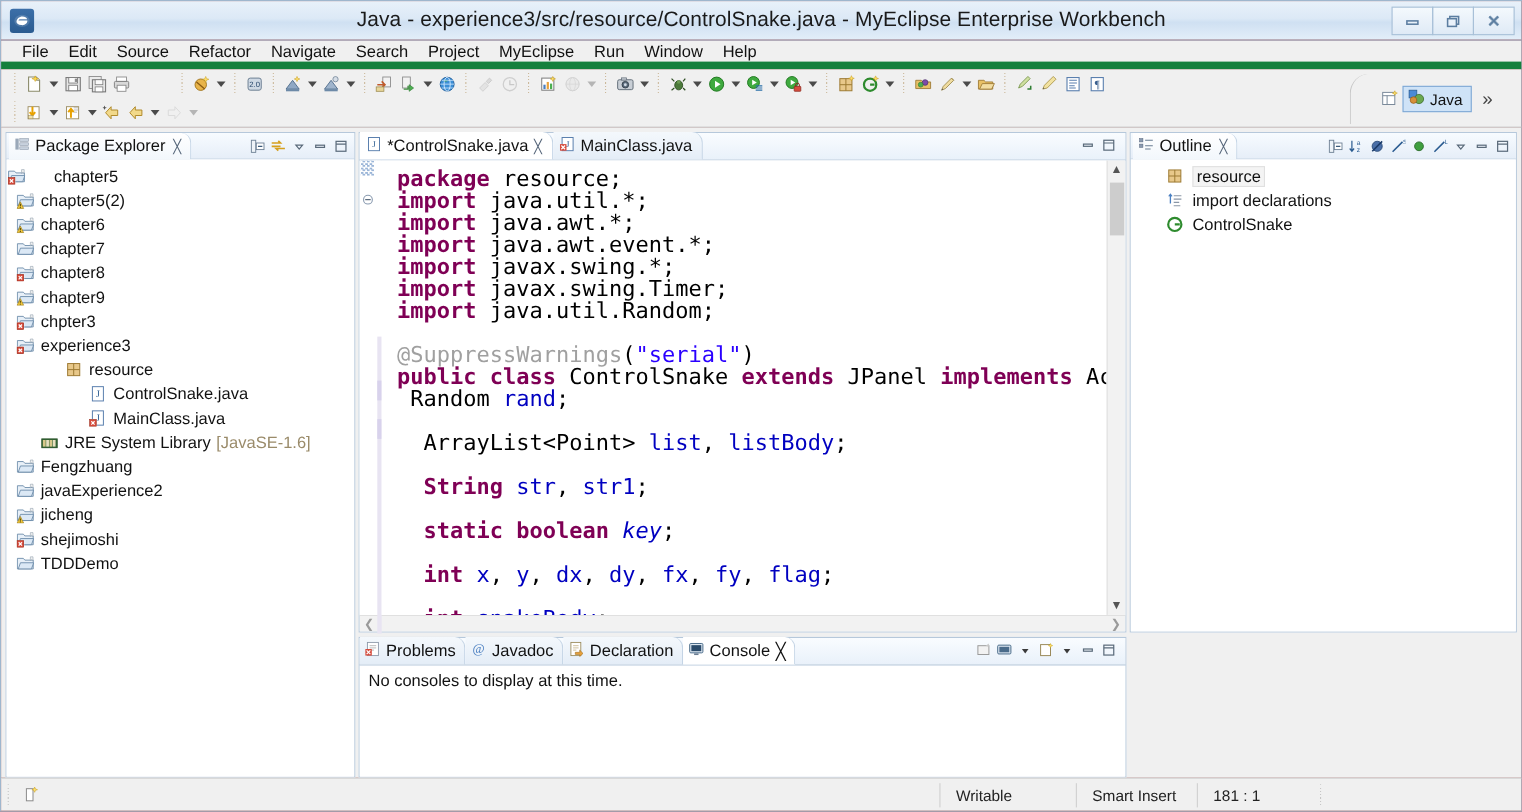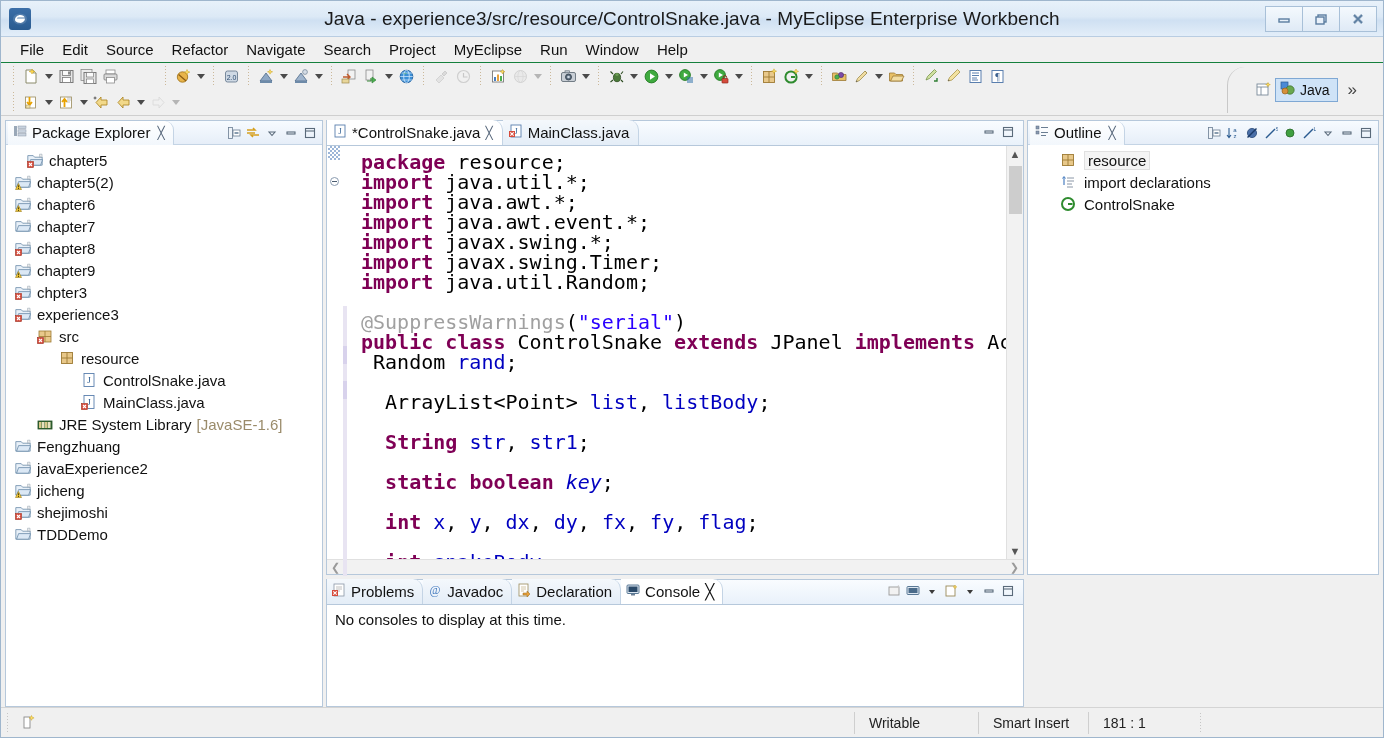--- a/index.html
+++ b/index.html
@@ -48,23 +48,23 @@
     width: 38px; height: 26px;
     border: 1px solid #a8c0d8;
     background: linear-gradient(to bottom,#f4f9fd,#dfeaf6);
     display: flex; align-items: center; justify-content: center;
     margin-left: -1px;
   }
   .win-btn svg { display:block; }
 
   
   .menubar {
-    height: 26px; display: flex; align-items: center;
+    height: 26px; display: flex; 
     background: #f0f0f0; padding-left: 10px;
-    border-bottom: 1px solid #15803d;
+    border-bottom: 7px solid #15803d;
     flex: none;
   }
   .menu-item {
     font-size: 15px; color: #111; padding: 2px 9px; cursor: default;
     white-space: nowrap;
   }
 
   
   .toolbar-wrap {
     background: #f0f0f0;
@@ -702,21 +702,21 @@
             <div class="htool">
               <svg width="14" height="14" viewBox="0 0 14 14">
                   <rect x="2.5" y="2.5" width="9" height="9" fill="none" stroke="#5a6a7a" stroke-width="1.1"></rect>
                   <path d="M2.5 5h9" stroke="#5a6a7a" stroke-width="1.1"></path>
                 </svg>
             </div>
           </div>
         </div>
         <div class="part-body">
           <div class="tree" id="pe-tree">
-              <div class="trow" style="padding-left: 20px;">
+              <div class="trow" style="padding-left: 0; gap: 20px;">
                 <span class="ic">
                   <svg width="16" height="16" viewBox="0 0 16 16">
                     <path d="M0.8 13.2V3.6h5.4l1.4 1.6h7.6v8z" fill="#e8f0f8" stroke="#6a8aa8" stroke-width=".8"></path>
                     <path d="M1.6 13.2 L3.6 7.6h12l-2 5.6z" fill="#dbe8f5" stroke="#6a8aa8" stroke-width=".8"></path>
                     <path d="M12.6 2.2 v3.4 l1.2-1 1.2 1 V2.2z" fill="#f2f2f2" stroke="#8a9aa8" stroke-width=".5"></path>
                     <rect x="0" y="9" width="7" height="7" fill="#ffffff"></rect>
                     <rect x="0.5" y="9.5" width="6" height="6" fill="#d64b3c" stroke="#9a2a1a" stroke-width=".6"></rect>
                     <path d="M2 11 L5 14 M5 11 L2 14" stroke="#fff" stroke-width="1.1"></path>
                   </svg>
                 </span>
@@ -802,32 +802,20 @@
                   <svg width="16" height="16" viewBox="0 0 16 16">
                     <path d="M0.8 13.2V3.6h5.4l1.4 1.6h7.6v8z" fill="#e8f0f8" stroke="#6a8aa8" stroke-width=".8"></path>
                     <path d="M1.6 13.2 L3.6 7.6h12l-2 5.6z" fill="#dbe8f5" stroke="#6a8aa8" stroke-width=".8"></path>
                     <path d="M12.6 2.2 v3.4 l1.2-1 1.2 1 V2.2z" fill="#f2f2f2" stroke="#8a9aa8" stroke-width=".5"></path>
                     <rect x="0" y="9" width="7" height="7" fill="#ffffff"></rect>
                     <rect x="0.5" y="9.5" width="6" height="6" fill="#d64b3c" stroke="#9a2a1a" stroke-width=".6"></rect>
                     <path d="M2 11 L5 14 M5 11 L2 14" stroke="#fff" stroke-width="1.1"></path>
                   </svg>
                 </span>
                 <span>experience3</span>
-              </div>
-              <div class="trow" style="padding-left: 30px;">
-                <span class="ic">
-                  <svg width="16" height="16" viewBox="0 0 16 16">
-                    <rect x="2" y="3" width="12" height="11" fill="#e8c88a" stroke="#9d7a33" stroke-width=".8"></rect>
-                    <path d="M8 3v11M2 8.5h12" stroke="#9d7a33" stroke-width=".8"></path>
-                    <rect x="0" y="9" width="7" height="7" fill="#ffffff"></rect>
-                    <rect x="0.5" y="9.5" width="6" height="6" fill="#d64b3c" stroke="#9a2a1a" stroke-width=".6"></rect>
-                    <path d="M2 11 L5 14 M5 11 L2 14" stroke="#fff" stroke-width="1.1"></path>
-                  </svg>
-                </span>
-                <span>src</span>
               </div>
               <div class="trow" style="padding-left: 52px;">
                 <span class="ic">
                   <svg width="16" height="16" viewBox="0 0 16 16">
                     <rect x="2.5" y="2.5" width="11" height="11" fill="#e8c88a" stroke="#9d7a33" stroke-width=".9"></rect>
                     <path d="M8 2.5v11M2.5 8h11" stroke="#9d7a33" stroke-width=".9"></path>
                   </svg>
                 </span>
                 <span>resource</span>
               </div>

